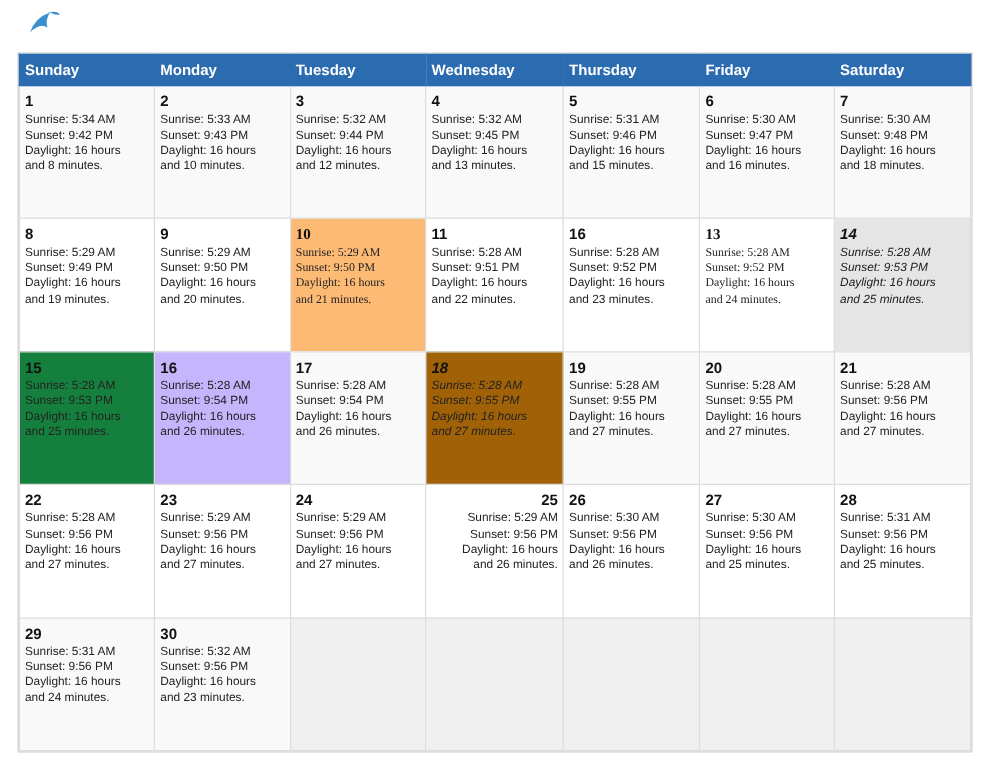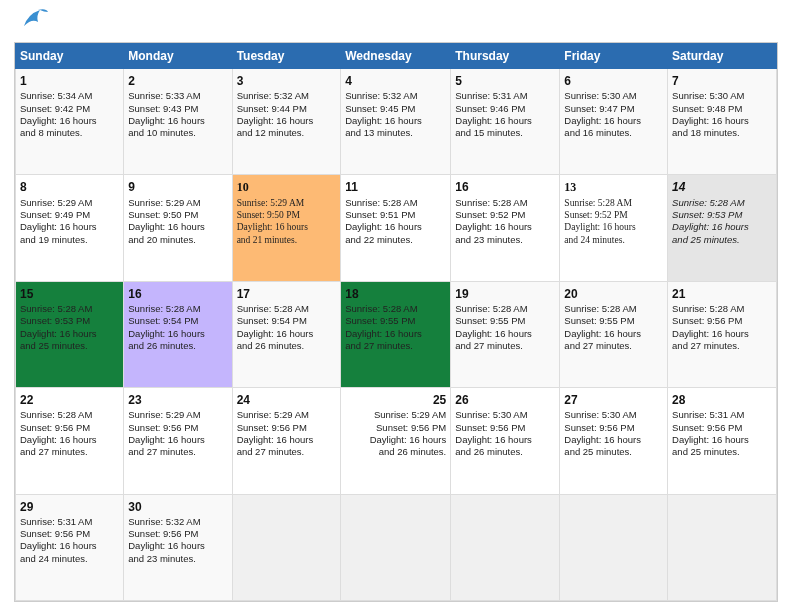--- a/index.html
+++ b/index.html
@@ -250,21 +250,21 @@
 Daylight: 16 hours
 and 26 minutes.</div>
             </td>
             <td style="background: rgb(249, 249, 249);">
               <span class="day-num">17</span>
               <div class="day-info" style="white-space: pre-line;">Sunrise: 5:28 AM
 Sunset: 9:54 PM
 Daylight: 16 hours
 and 26 minutes.</div>
             </td>
-            <td style="background: #15803d;">
+            <td style="background: #a16207; font-style: italic;">
               <span class="day-num">18</span>
               <div class="day-info" style="white-space: pre-line;">Sunrise: 5:28 AM
 Sunset: 9:55 PM
 Daylight: 16 hours
 and 27 minutes.</div>
             </td>
             <td style="background: rgb(249, 249, 249);">
               <span class="day-num">19</span>
               <div class="day-info" style="white-space: pre-line;">Sunrise: 5:28 AM
 Sunset: 9:55 PM

